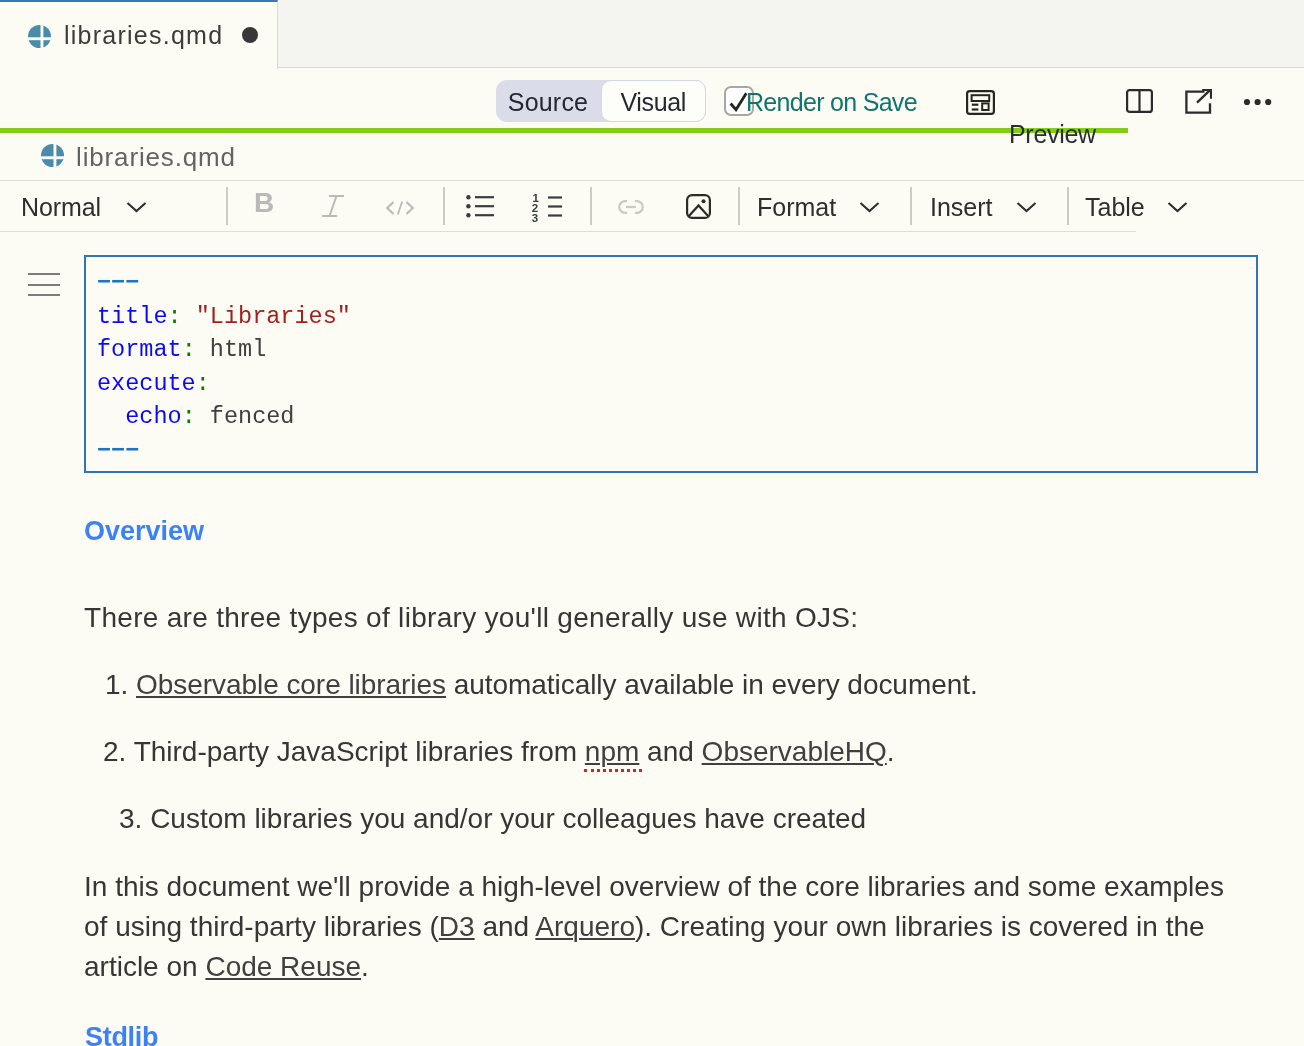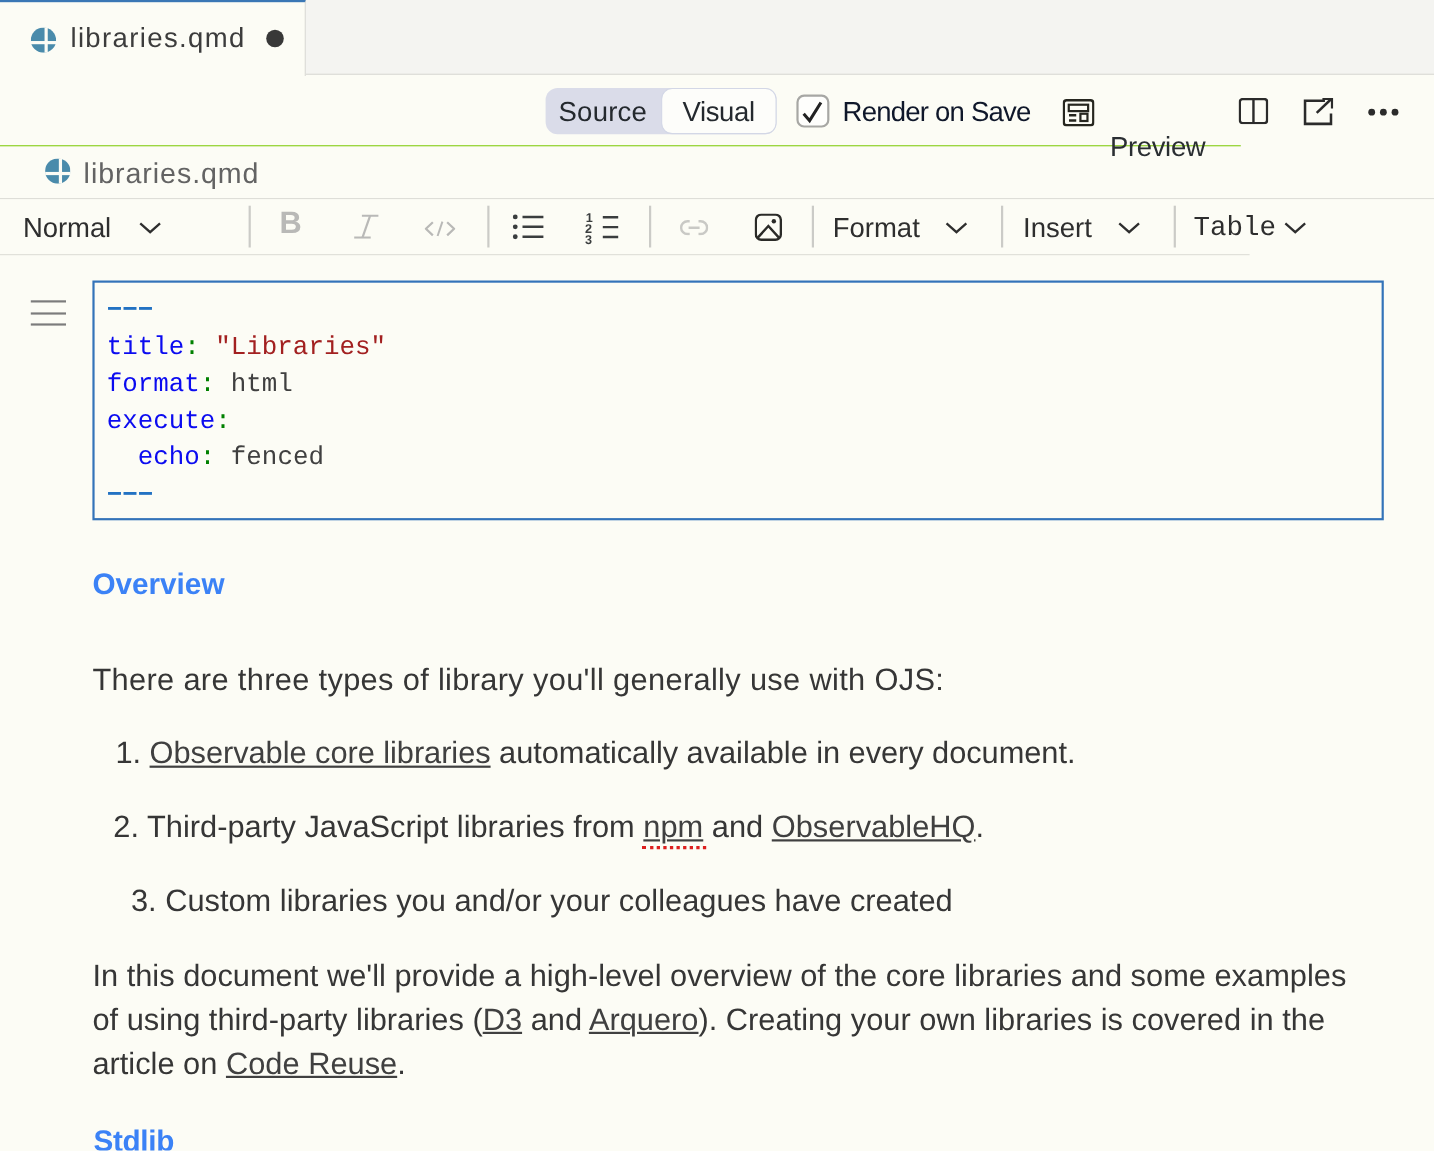--- a/index.html
+++ b/index.html
@@ -7,26 +7,26 @@
   body { background:#fcfcf5; font-family:"Liberation Sans", sans-serif; position:relative; }
 
   
   .tabbar { position:absolute; left:0; top:0; width:1304px; height:68px; background:#f4f4f1; border-bottom:1px solid #d9d9d4; }
   .tab { position:absolute; left:0; top:0; width:278px; height:69px; background:#fcfcf5; border-top:2px solid #3a77b5; border-right:1px solid #d9d9d5; }
   .tab .qicon { position:absolute; left:28px; top:23px; }
   .tab .fname { position:absolute; left:64px; top:19px; font-size:25px; color:#3c3c3c; letter-spacing:1.25px; }
   .tab .dot { position:absolute; left:242px; top:25px; width:16px; height:16px; border-radius:50%; background:#383838; }
 
   
-  .toolbar { position:absolute; left:0; top:68px; width:1128px; height:65px; border-bottom:1px solid #84cc16; }
+  .toolbar { position:absolute; left:0; top:68px; width:1128px; height:65px; border-bottom:5px solid #84cc16; }
   .seg { position:absolute; left:496px; top:12px; width:210px; height:42px; border-radius:11px; background:#dadce9; }
   .seg .src { position:absolute; left:0; top:0; width:104px; height:42px; line-height:45px; text-align:center; font-size:25px; letter-spacing:0.2px; color:#24292e; }
   .seg .vis { position:absolute; left:104.5px; top:0; width:105.5px; height:42px; line-height:42px; text-align:center; font-size:25px; letter-spacing:-0.35px; color:#24292e; background:#fdfdfa; border:1.5px solid #d3d7e6; border-radius:10px; }
   .cbx { position:absolute; left:724px; top:18px; width:30px; height:30px; border:2px solid #a7a7a4; border-radius:7px; background:#fefefc; }
-  .lbl-render { position:absolute; left:766px; top:20px; font-size:25px; letter-spacing:-0.7px; color:#0f172a; }
+  .lbl-render { position:absolute; left:746px; top:20px; font-size:25px; letter-spacing:-0.7px; color:#0f766e; }
   .lbl-preview { position:absolute; left:1009px; top:20px; font-size:25px; letter-spacing:-0.3px; color:#2a2e32;margin-top:32px; }
   .ic { position:absolute; }
 
   
   .crumb { position:absolute; left:0; top:133px; width:1304px; height:48px; border-bottom:1px solid #dedeD8; }
   .crumb .qicon { position:absolute; left:41px; top:11px; }
   .crumb .fname { position:absolute; left:76px; top:9px; font-size:26px; color:#636363; letter-spacing:0.85px; }
 
   
   .fmtbar { position:absolute; left:0; top:181px; width:1136px; height:51px; border-bottom:1px solid #dedeD8; }
@@ -156,21 +156,21 @@
   <span class="t" style="left:757px;letter-spacing:0;">Format</span>
   <svg class="ic" style="left:859px;top:20px;" width="21" height="12" viewBox="0 0 21 12">
       <path d="M1.5 2 L10.5 10 L19.5 2" stroke="#2e2e2e" stroke-width="2.1" fill="none"></path>
     </svg>
   <div class="vsep" style="left:910px;"></div>
   <span class="t" style="left:930px;letter-spacing:0;">Insert</span>
   <svg class="ic" style="left:1016px;top:20px;" width="21" height="12" viewBox="0 0 21 12">
       <path d="M1.5 2 L10.5 10 L19.5 2" stroke="#2e2e2e" stroke-width="2.1" fill="none"></path>
     </svg>
   <div class="vsep" style="left:1067px;"></div>
-  <span class="t" style="left:1085px;letter-spacing:0;font-family:Liberation Mono, monospace;">Table</span>
+  <span class="t" style="left:1085px;letter-spacing:0;">Table</span>
   <svg class="ic" style="left:1167px;top:20px;" width="21" height="12" viewBox="0 0 21 12">
       <path d="M1.5 2 L10.5 10 L19.5 2" stroke="#2e2e2e" stroke-width="2.1" fill="none"></path>
     </svg>
 </div>
 
 <div class="burger">
     <div></div>
     <div></div>
     <div></div>
   </div>

